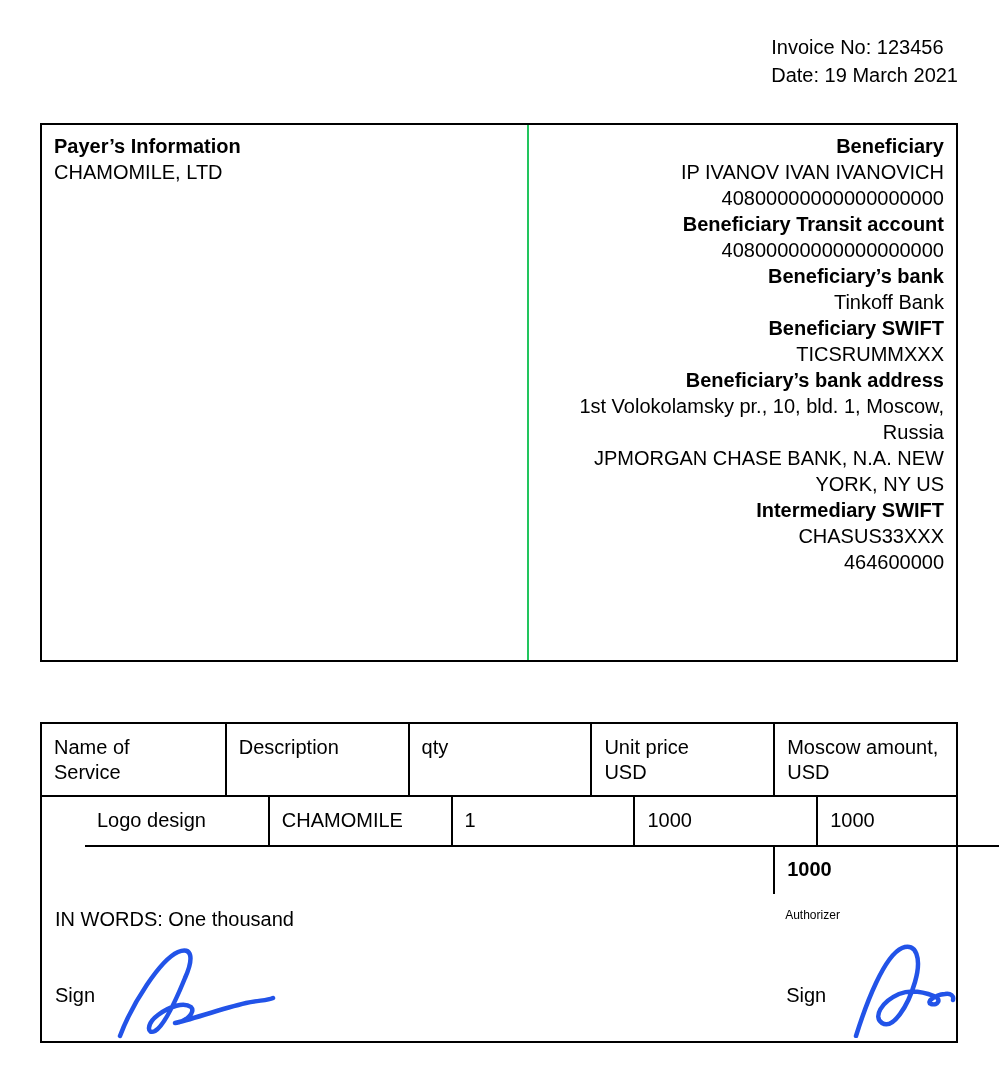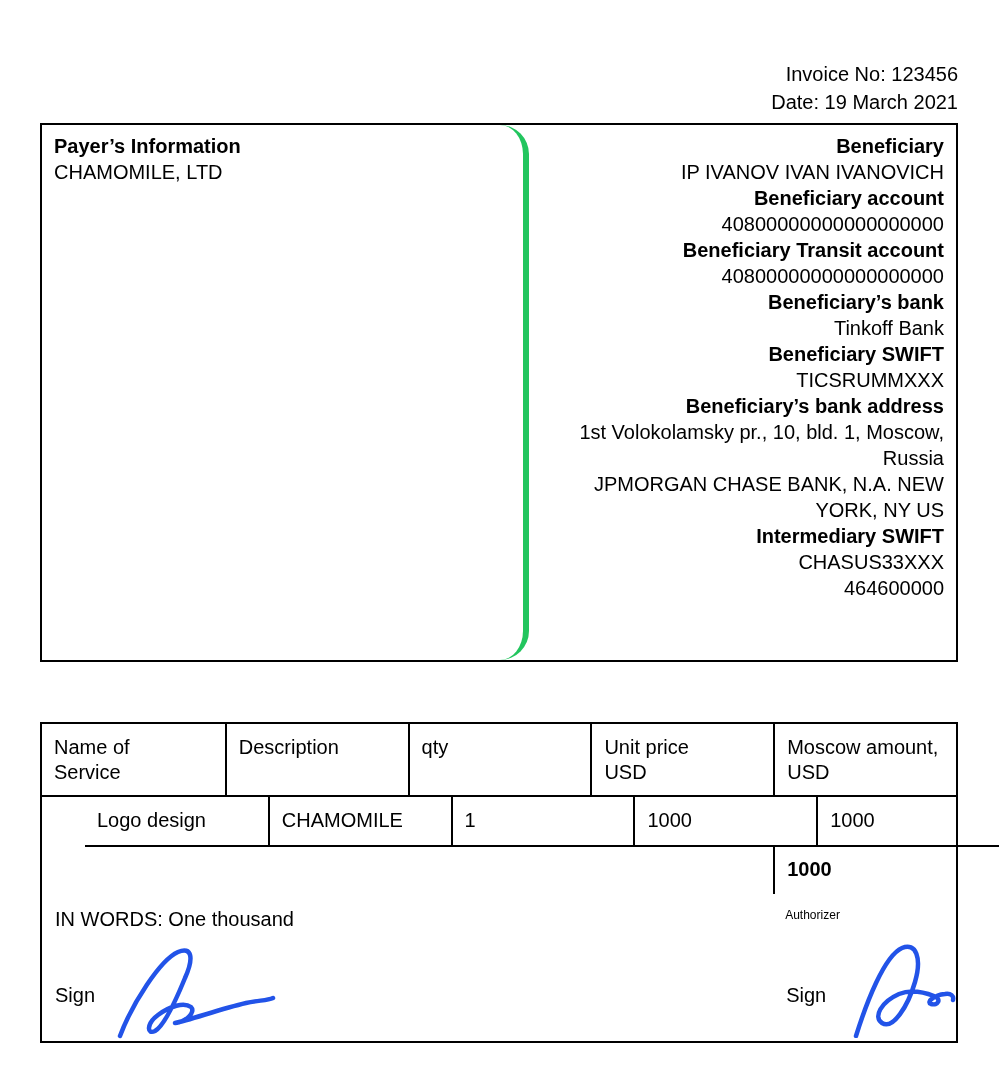--- a/index.html
+++ b/index.html
@@ -8,31 +8,31 @@
     width: 1000px; height: 1085px;
     font-family: "Liberation Sans", "DejaVu Sans", sans-serif;
     color: #000000;
     position: relative;
   }
   .page { position: relative; width: 1000px; height: 1085px; background: #fff; overflow: hidden; }
 
   
   .doc-header {
     position: absolute; top: 33px; right: 42px;
-    text-align: right; font-size: 20px; line-height: 28px; margin-top: 27px;
+    text-align: left; font-size: 20px; line-height: 28px;
   }
 
   
   .info-table {
     position: absolute; left: 40px; top: 123px;
     width: 918px; height: 539px;
     border: 2px solid #000; display: flex;
   }
   .info-cell { font-size: 20px; line-height: 26px; padding: 8px 12px 8px 12px; }
-  .info-cell.payer { width: 524px; border-right: 6px solid #22c55e; border-radius: 29px; }
+  .info-cell.payer { width: 524px; border-right: 2px solid #22c55e; }
   .info-cell.benef { width: 459px; text-align: right; }
   .b { font-weight: bold; }
   .pre { white-space: pre-line; }
 
   
   .svc-table {
     position: absolute; left: 40px; top: 722px;
     width: 918px; height: 321px;
     border: 2px solid #000;
   }
@@ -70,21 +70,20 @@
   </div>
 
   <div class="info-table">
     <div class="info-cell payer">
       <div class="b">Payer’s Information</div>
       <div>CHAMOMILE, LTD</div>
     </div>
     <div class="info-cell benef">
       <div class="b">Beneficiary</div>
       <div class="pre">IP IVANOV IVAN IVANOVICH</div>
-      <div class="b">Beneficiary account</div>
       <div class="pre">40800000000000000000</div>
       <div class="b">Beneficiary Transit account</div>
       <div class="pre">40800000000000000000</div>
       <div class="b">Beneficiary’s bank</div>
       <div class="pre">Tinkoff Bank</div>
       <div class="b">Beneficiary SWIFT</div>
       <div class="pre">TICSRUMMXXX</div>
       <div class="b">Beneficiary’s bank address</div>
       <div class="pre">1st Volokolamsky pr., 10, bld. 1, Moscow,
 Russia</div>

